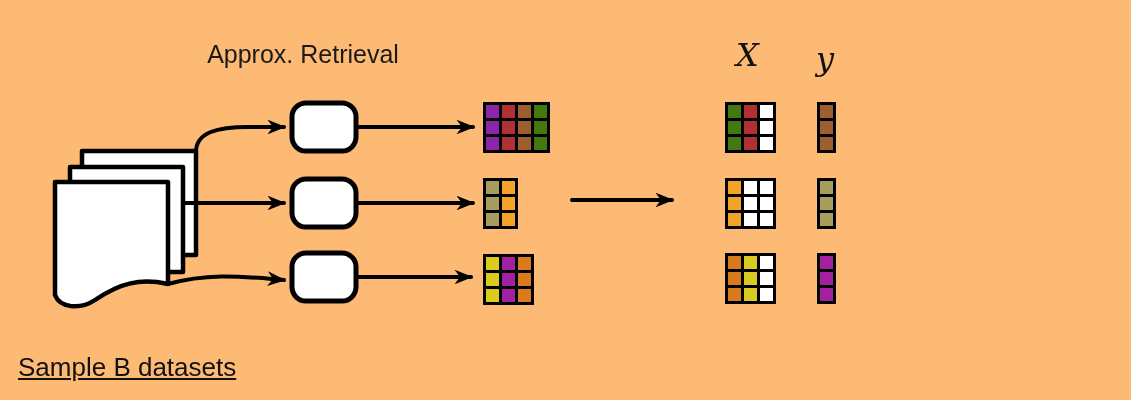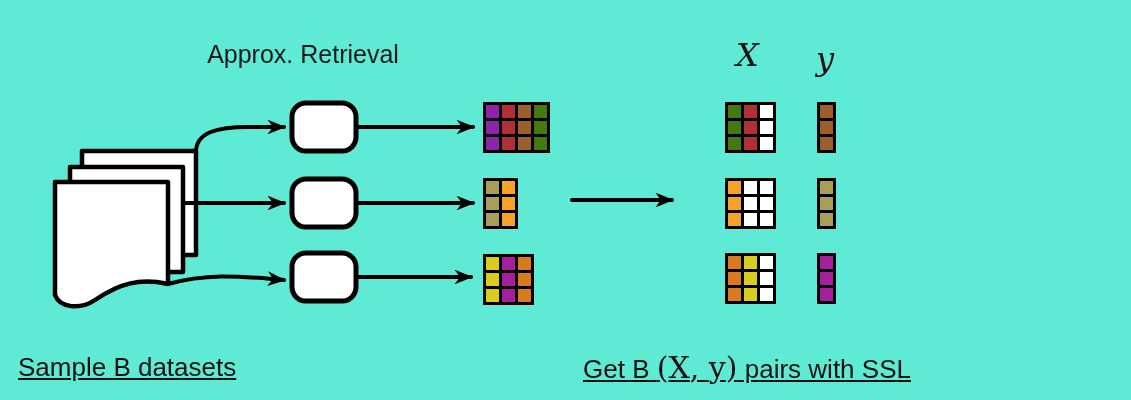--- a/index.html
+++ b/index.html
@@ -1,19 +1,19 @@
 <!DOCTYPE html>
 <html><head>
 <meta charset="utf-8">
 <style>
   html,body{margin:0;padding:0;background:#ffffff;}
   #stage{
     position:relative;
     width:1131px;height:400px;
-    background:#5eead4;
+    background:#fdba74;
     font-family:"Liberation Sans",sans-serif;
     overflow:hidden;
   }
   .abs{position:absolute;}
   #svg-layer{position:absolute;left:0;top:0;}
   .label-sans{
     color:#1a1a1a;
     font-size:25px;
     white-space:nowrap;
   }
@@ -84,23 +84,20 @@
   </svg>
 
   <div class="abs label-sans" style="left:188px;top:40px;width:230px;text-align:center;">Approx. Retrieval</div>
 
   <div class="abs math-head" style="left:736px;top:36px;">X</div>
 
   <div class="abs math-head" style="left:816px;top:40px;">y</div>
 
   <div class="abs caption" style="left:18px;top:352px;">Sample B datasets</div>
 
-  <div class="abs caption" style="left:583px;top:350px;">
-    <span>Get B </span><span class="math-inline">(</span><span class="math-inline it">X</span><span class="math-inline">, </span><span class="math-inline it">y</span><span class="math-inline">)</span><span> pairs with SSL</span>
-  </div>
 
 <div class="pixgrid" style="left: 483px; top: 102px; grid-template-columns: repeat(4, 13px);">
       <div class="pixcell" style="width: 13px; height: 13px; background: rgb(142, 36, 168);"></div>
       <div class="pixcell" style="width: 13px; height: 13px; background: rgb(176, 48, 52);"></div>
       <div class="pixcell" style="width: 13px; height: 13px; background: rgb(156, 95, 46);"></div>
       <div class="pixcell" style="width: 13px; height: 13px; background: rgb(68, 121, 15);"></div>
       <div class="pixcell" style="width: 13px; height: 13px; background: rgb(142, 36, 168);"></div>
       <div class="pixcell" style="width: 13px; height: 13px; background: rgb(176, 48, 52);"></div>
       <div class="pixcell" style="width: 13px; height: 13px; background: rgb(156, 95, 46);"></div>
       <div class="pixcell" style="width: 13px; height: 13px; background: rgb(68, 121, 15);"></div>

